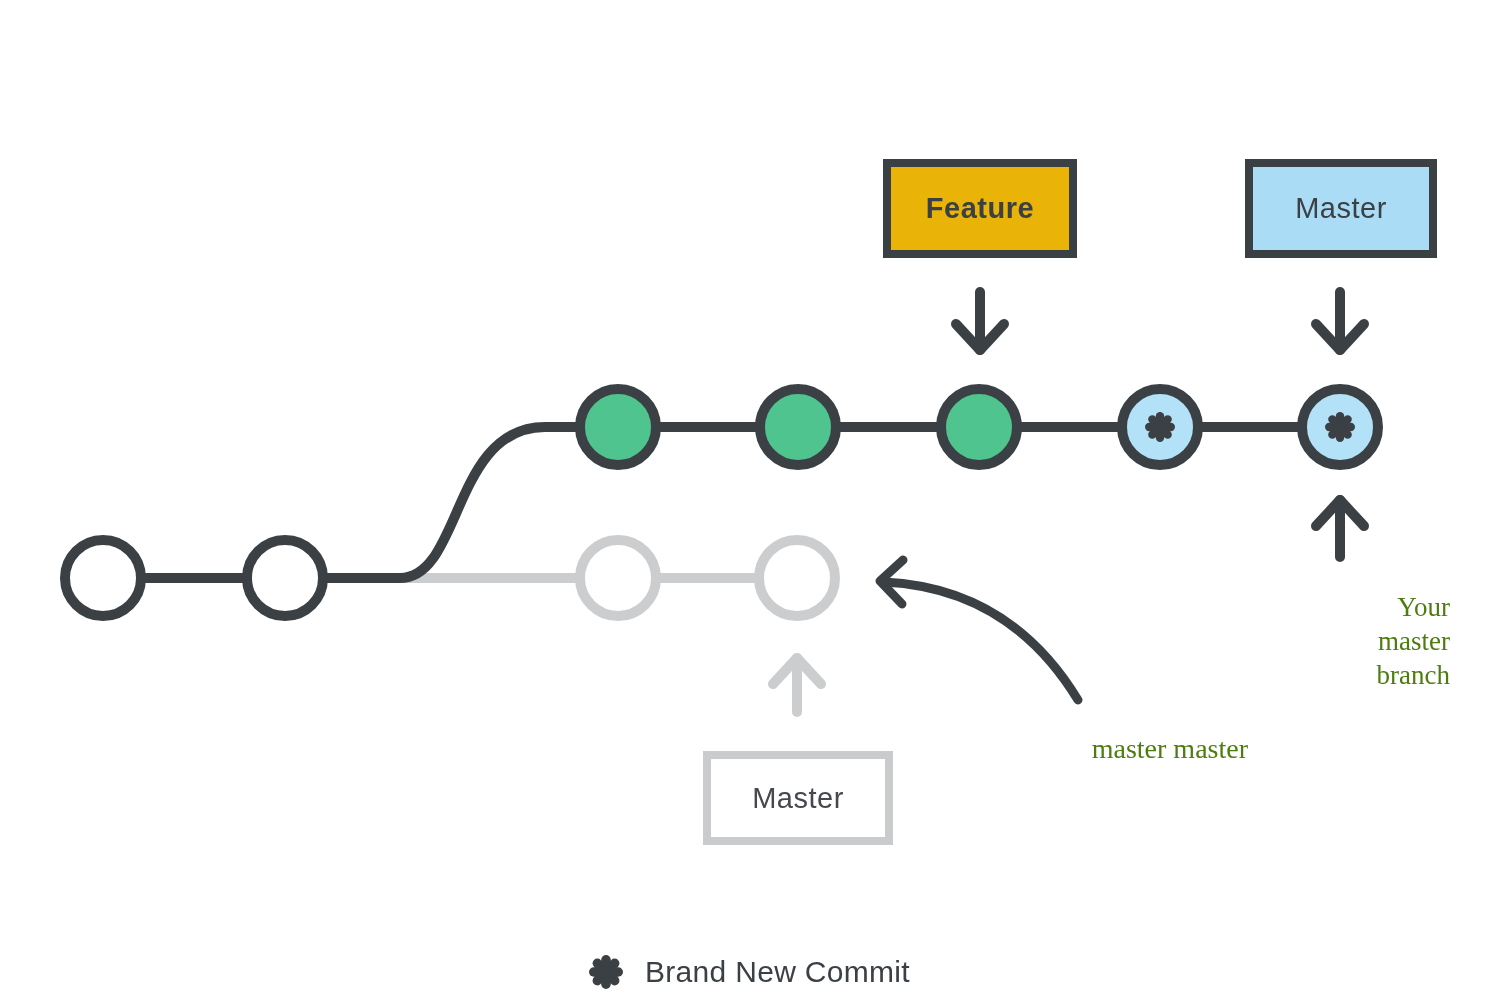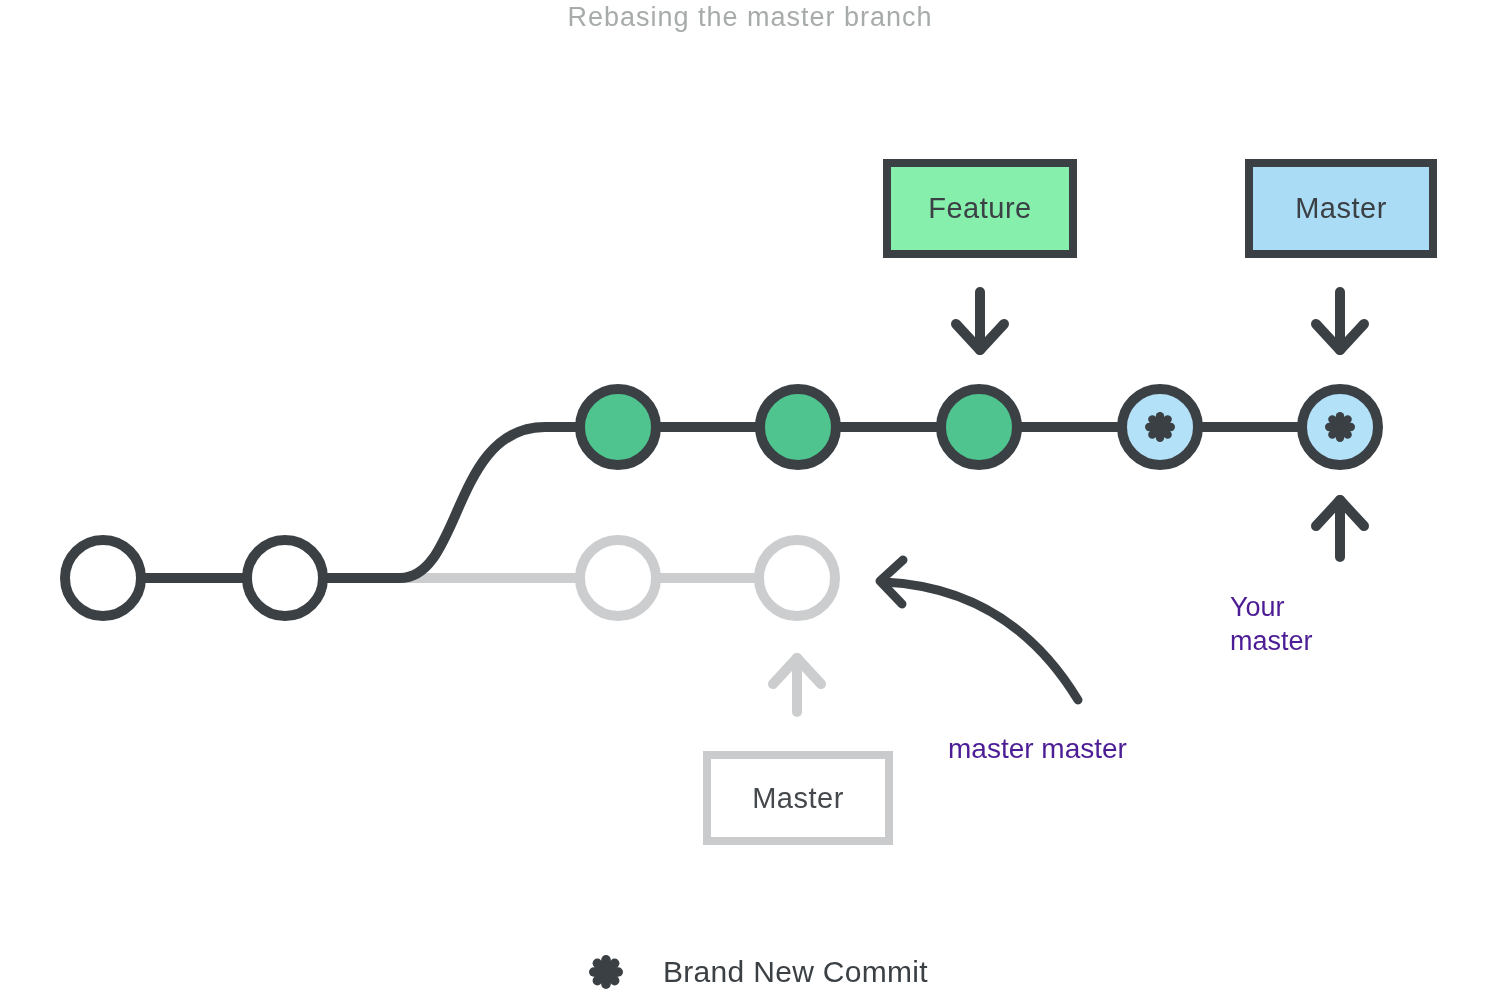--- a/index.html
+++ b/index.html
@@ -30,65 +30,66 @@
     display: flex;
     align-items: center;
     justify-content: center;
     font-size: 29px;
     letter-spacing: 0.5px;
     color: #3b4045;
   }
   .tag-feature {
     left: 883px; top: 159px; width: 194px; height: 99px;
     border: 8px solid #3b4045;
-    background: #86efac;
+    background: #eab308;
+    font-weight: bold;
   }
   .tag-master-new {
     left: 1245px; top: 159px; width: 192px; height: 99px;
     border: 8px solid #3b4045;
     background: #abdcf6;
   }
   .tag-master-old {
     left: 703px; top: 751px; width: 190px; height: 94px;
     border: 8px solid #c9cbcc;
     background: #ffffff;
     color: #45494d;
   }
   .note {
     position: absolute;
-    text-align: left;
-    color: #4c1d95;
+    text-align: right;
+    color: #4d7c0f;
+    font-family: Liberation Serif, serif;
   }
   .note-your {
     left: 1230px; top: 590px; width: 220px;
     font-size: 27px; line-height: 34px;
   }
   .note-everybody {
     left: 948px; top: 731px; width: 300px;
     font-size: 28px; line-height: 36px;
   }
   .legend {
     position: absolute;
     left: 586px; top: 952px;
     display: flex;
     align-items: center;
-    gap: 37px;
+    gap: 19px;
   }
   .legend-icon { width: 40px; height: 40px; }
   .legend-label {
     font-size: 30px;
     letter-spacing: 0.3px;
     color: #3b4045;
   }
 </style>
 </head>
 <body>
 
 <div class="canvas">
-  <div class="title">Rebasing the master branch</div>
 
   <svg class="graph" id="graph" viewBox="0 0 1500 1001">
       <path d="M 398 578 L 797 578" stroke="#cccdce" stroke-width="10" fill="none"></path>
       <path d="M 103 578 L 400 578 C 462 578 452 427 545 427 L 1340 427" stroke="#3b4045" stroke-width="10" fill="none" stroke-linecap="round"></path>
       <circle cx="618" cy="578" r="38" fill="#ffffff" stroke="#cccdce" stroke-width="10"></circle>
       <circle cx="797" cy="578" r="38" fill="#ffffff" stroke="#cccdce" stroke-width="10"></circle>
       <circle cx="103" cy="578" r="38" fill="#ffffff" stroke="#3b4045" stroke-width="10"></circle>
       <circle cx="285" cy="578" r="38" fill="#ffffff" stroke="#3b4045" stroke-width="10"></circle>
       <circle cx="618" cy="427" r="38" fill="#4fc48e" stroke="#3b4045" stroke-width="10"></circle>
       <circle cx="798" cy="427" r="38" fill="#4fc48e" stroke="#3b4045" stroke-width="10"></circle>
@@ -145,20 +146,21 @@
   <div class="tag tag-master-new">
     <span>Master</span>
   </div>
   <div class="tag tag-master-old">
     <span>Master</span>
   </div>
 
   <div class="note note-your">
     <div>Your</div>
     <div>master</div>
+    <div>branch</div>
   </div>
 
   <div class="note note-everybody">
     <div>master master</div>
   </div>
 
   <div class="legend">
     <svg class="legend-icon" id="legend-icon" viewBox="-20 -20 40 40">
         <g transform="translate(0 0)" fill="#3b4045">
           <rect x="-4.760000000000001" y="-17" width="9.520000000000001" height="16.66" rx="4.760000000000001" transform="rotate(0)"></rect>

